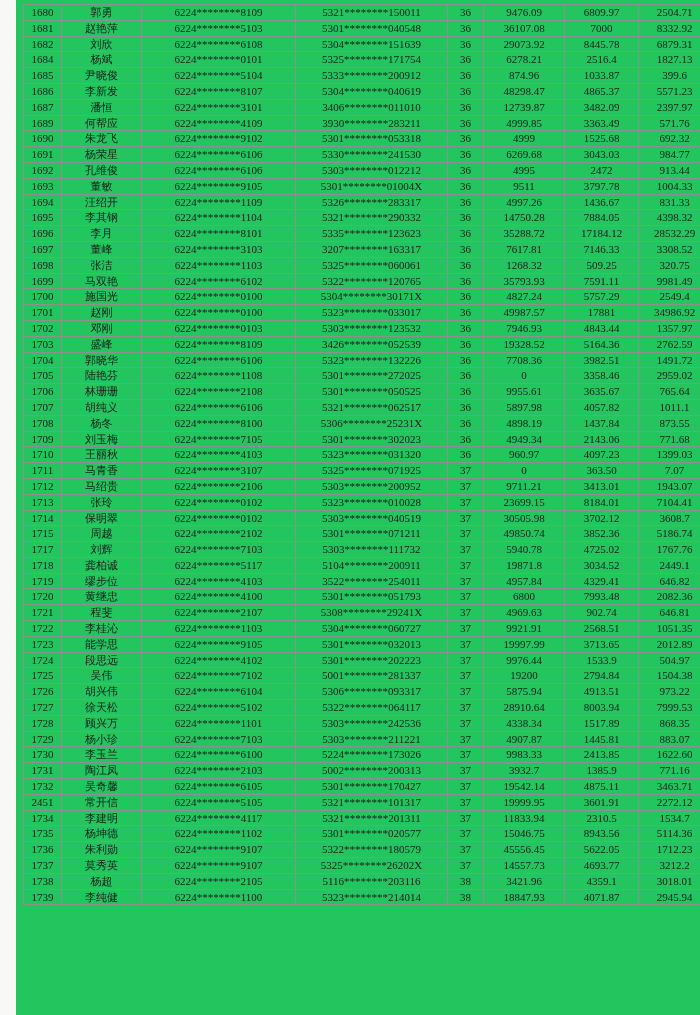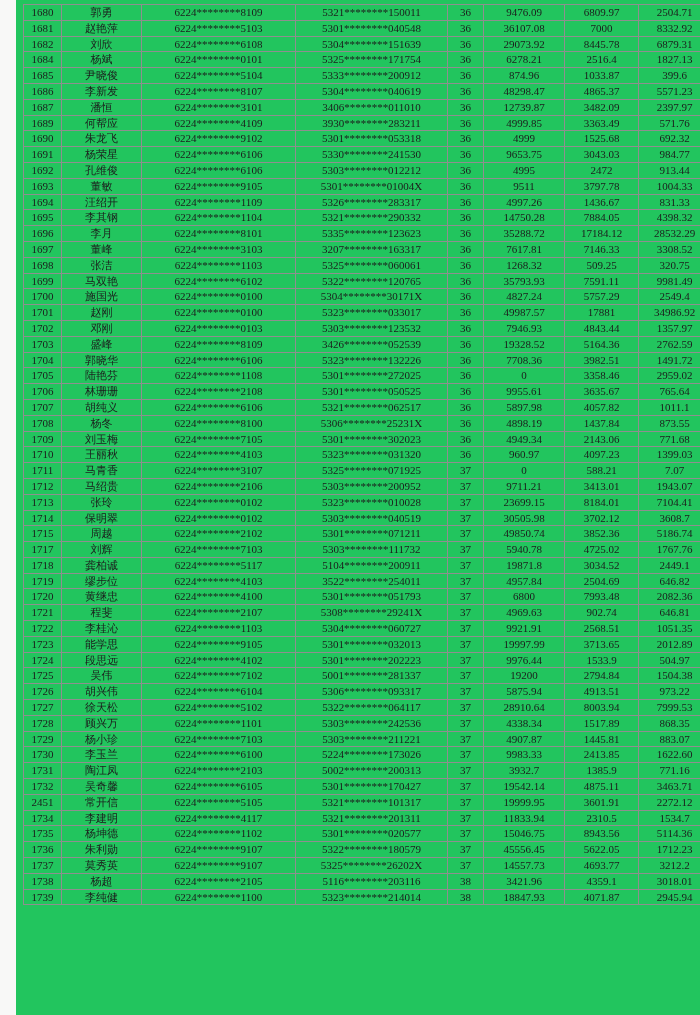--- a/index.html
+++ b/index.html
@@ -152,21 +152,21 @@
           <td>4999</td>
           <td>1525.68</td>
           <td>692.32</td>
         </tr>
         <tr>
           <td>1691</td>
           <td>杨荣星</td>
           <td>6224********6106</td>
           <td>5330********241530</td>
           <td>36</td>
-          <td>9653.75</td>
+          <td>6269.68</td>
           <td>3043.03</td>
           <td>984.77</td>
         </tr>
         <tr>
           <td>1692</td>
           <td>孔维俊</td>
           <td>6224********6106</td>
           <td>5303********012212</td>
           <td>36</td>
           <td>4995</td>
@@ -353,21 +353,21 @@
           <td>4097.23</td>
           <td>1399.03</td>
         </tr>
         <tr>
           <td>1711</td>
           <td>马青香</td>
           <td>6224********3107</td>
           <td>5325********071925</td>
           <td>37</td>
           <td>0</td>
-          <td>588.21</td>
+          <td>363.50</td>
           <td>7.07</td>
         </tr>
         <tr>
           <td>1712</td>
           <td>马绍贵</td>
           <td>6224********2106</td>
           <td>5303********200952</td>
           <td>37</td>
           <td>9711.21</td>
           <td>3413.01</td>
@@ -423,21 +423,21 @@
           <td>3034.52</td>
           <td>2449.1</td>
         </tr>
         <tr>
           <td>1719</td>
           <td>缪步位</td>
           <td>6224********4103</td>
           <td>3522********254011</td>
           <td>37</td>
           <td>4957.84</td>
-          <td>2504.69</td>
+          <td>4329.41</td>
           <td>646.82</td>
         </tr>
         <tr>
           <td>1720</td>
           <td>黄继忠</td>
           <td>6224********4100</td>
           <td>5301********051793</td>
           <td>37</td>
           <td>6800</td>
           <td>7993.48</td>

